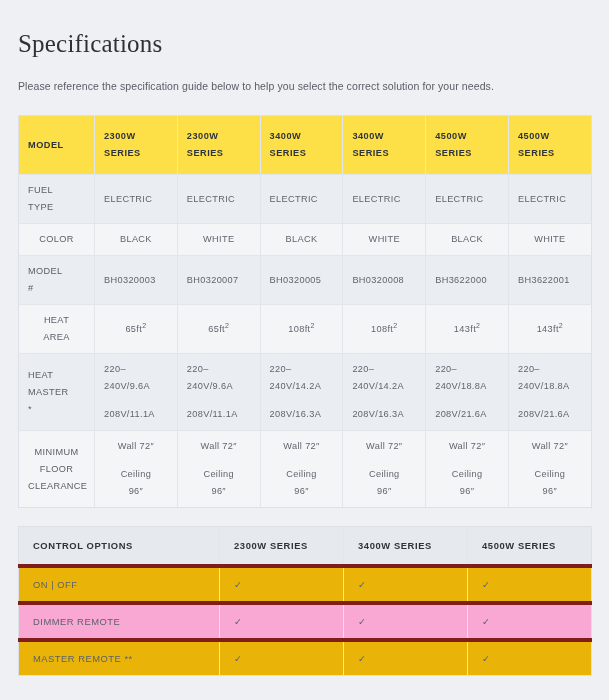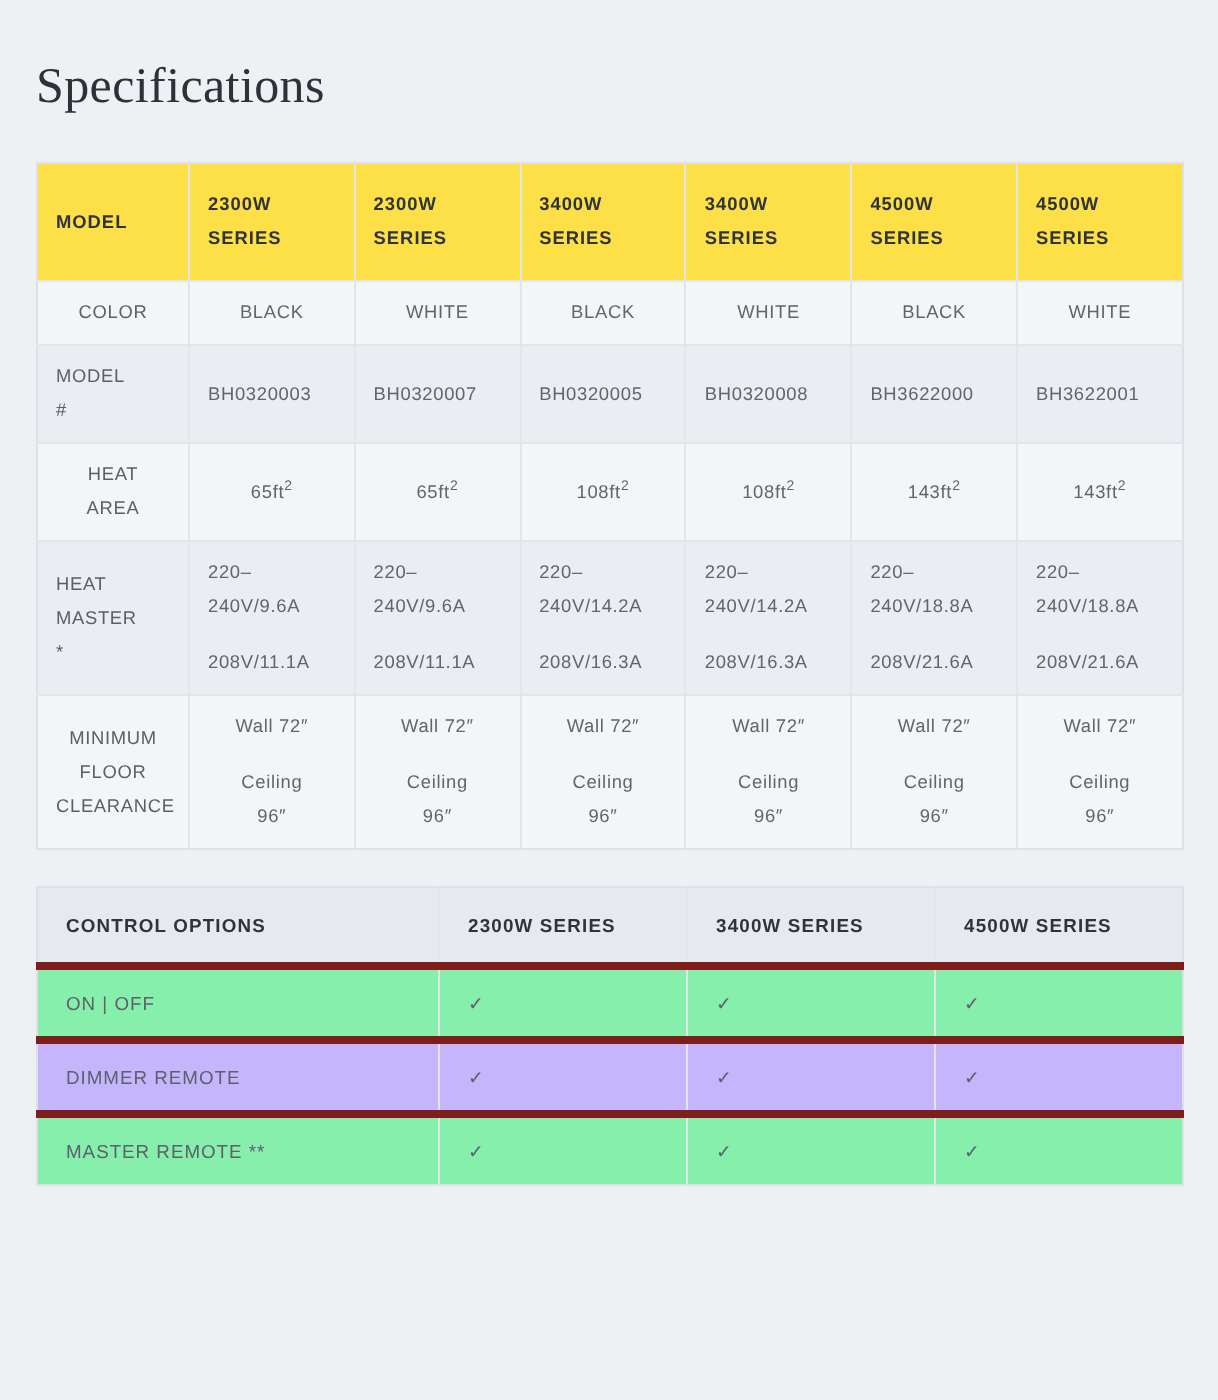--- a/index.html
+++ b/index.html
@@ -104,38 +104,39 @@
   .ctrl-table td:last-child { border-right: none; }
   .ctrl-table tr:last-child td { border-bottom: none; }
   .ctrl-table thead th {
     background: #e6e9ee;
     color: #2f343b;
     font-weight: bold;
     letter-spacing: 0.6px;
     padding-top: 13px;
     padding-bottom: 13px;
   }
-  .ctrl-table tbody tr.odd td  { background: #86efac; }
-  .ctrl-table tbody tr.even td { background: #c4b5fd; }
+  .ctrl-table tbody tr.odd td  { background: #eab308; }
+  .ctrl-table tbody tr.even td { background: #f9a8d4; }
   .check { font-size: 11px; color: #3e434b; }
 
   .footnote {
     font-size: 8.5px;
     color: #777c85;
     margin: 7px 0 0 0;
     letter-spacing: 0.15px;
   }
 </style>
 </head>
 <body>
 
 <div class="page">
 
   <h1 class="page-title">Specifications</h1>
 
+  <p class="intro">Please reference the specification guide below to help you select the correct solution for your needs.</p>
 
   <table class="spec-table">
     <colgroup>
       <col class="label-col">
       <col class="data-col">
         <col class="data-col">
         <col class="data-col">
       <col class="data-col">
         <col class="data-col">
         <col class="data-col">
@@ -164,20 +165,32 @@
           <span class="cellline">SERIES</span>
         </th>
         <th>
           <span class="cellline">4500W</span>
           <span class="cellline">SERIES</span>
         </th>
       </tr>
     </thead>
     <tbody>
 
+      <tr class="odd">
+        <td class="rowlabel">
+          <span class="cellline">FUEL</span>
+          <span class="cellline">TYPE</span>
+        </td>
+        <td>ELECTRIC</td>
+        <td>ELECTRIC</td>
+        <td>ELECTRIC</td>
+        <td>ELECTRIC</td>
+        <td>ELECTRIC</td>
+        <td>ELECTRIC</td>
+      </tr>
 
       <tr class="even">
         <td class="rowlabel">
           <span class="cellline">COLOR</span>
         </td>
         <td>BLACK</td>
         <td>WHITE</td>
         <td>BLACK</td>
         <td>WHITE</td>
         <td>BLACK</td>

